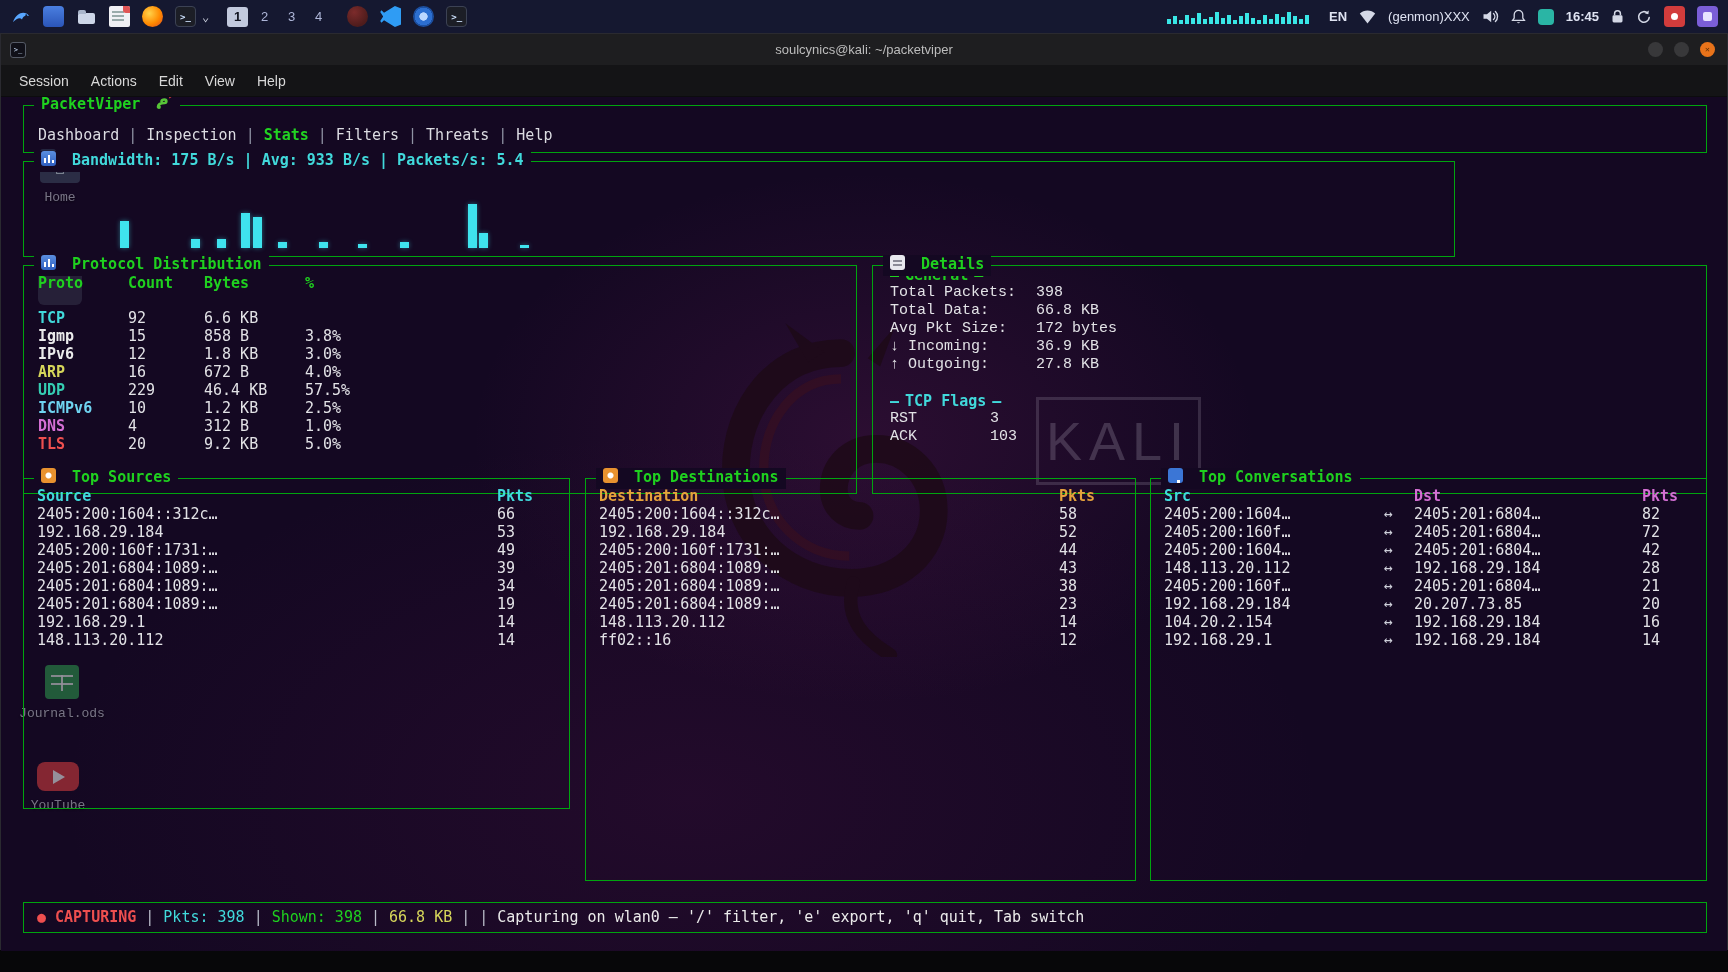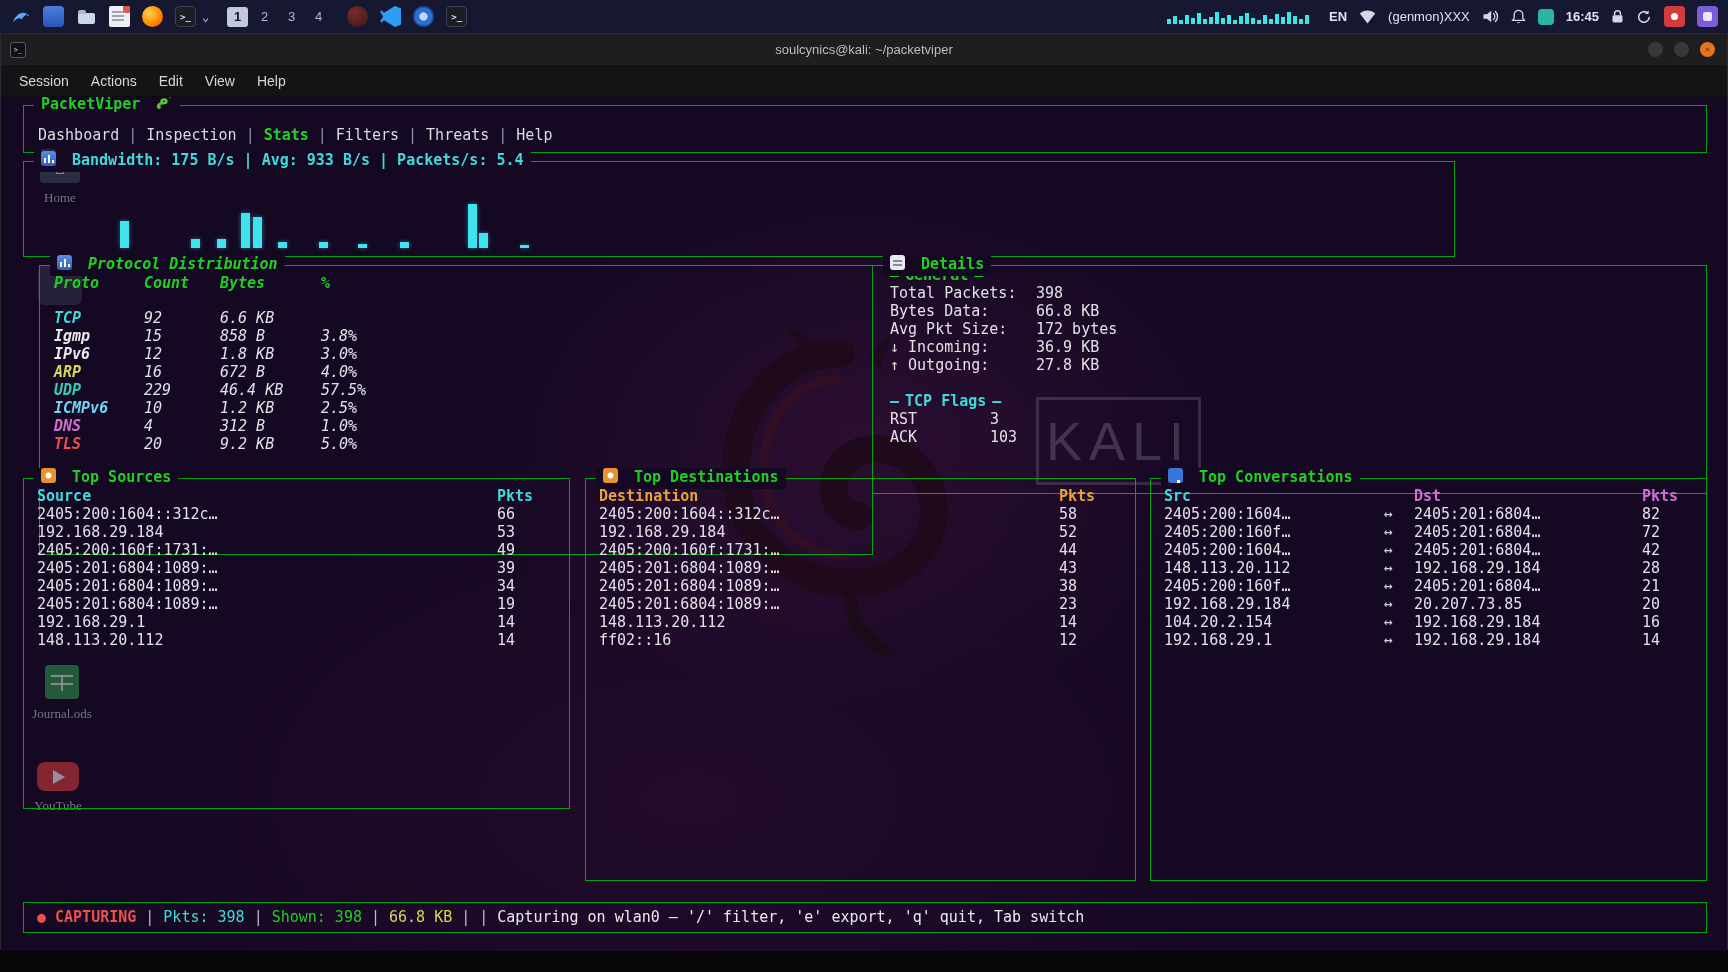--- a/index.html
+++ b/index.html
@@ -73,21 +73,21 @@
 
   
   .wallpaper { position:absolute; inset:0; z-index:0; }
   .watermark { position:absolute; left:650px; top:205px; width:600px; height:450px; }
   .kali-box { position:absolute; left:385px; top:95px; width:165px; height:88px;
               border:3px solid rgba(215,210,225,.17); display:flex; align-items:center; justify-content:center;
               color:rgba(220,215,230,.20); font-size:54px; letter-spacing:7px;
               font-family:"Liberation Sans",sans-serif; }
   .desk-icon { position:absolute; width:90px; display:flex; flex-direction:column; align-items:center;
                gap:7px; opacity:.55; }
-  .di-label { color:#c9ccd6; font-size:13px; font-family:Liberation Serif, serif;
+  .di-label { color:#c9ccd6; font-size:13px; font-family:Liberation Mono, monospace;
               text-shadow:0 1px 2px #000; text-align:right; }
   .di-folder { width:40px; height:30px; background:#3f4c63; border-radius:4px; position:relative;
                display:flex; align-items:center; justify-content:center; color:#cfe6ea; font-size:17px; }
   .di-folder::before { content:""; position:absolute; left:0; top:-4px; width:16px; height:5px;
                        background:#32405a; border-radius:3px 3px 0 0; }
   .di-sheet { width:34px; height:34px; border-radius:4px; background:#2e9e4f;
               background-image:linear-gradient(rgba(255,255,255,.85),rgba(255,255,255,.85)),
                                linear-gradient(rgba(255,255,255,.85),rgba(255,255,255,.85)),
                                linear-gradient(rgba(255,255,255,.85),rgba(255,255,255,.85));
               background-size:22px 2px, 2px 16px, 22px 2px;
@@ -121,31 +121,31 @@
 
   .box-header { left:22px; top:8px; width:1684px; height:48px; }
   .tabs { position:absolute; left:14px; top:20px; display:flex; gap:9px; }
   .tab { color:#dcdce2; } .tab.active { color:#22d422; font-weight:bold; }
   .tab-sep { color:#8f93a4; }
 
   .box-bandwidth { left:22px; top:64px; width:1432px; height:96px; }
   .bwchart { position:absolute; left:12px; right:12px; bottom:8px; height:64px; }
   .bwbar { position:absolute; bottom:0; width:9px; background:#3fe3ee; box-shadow:0 0 5px rgba(64,220,235,.45); }
 
-  .box-proto { left:38px; top:168px; width:834px; height:290px;font-style:italic; }
+  .box-proto { left:22px; top:168px; width:834px; height:229px; }
   .proto-head, .prow { display:flex; padding-left:14px; height:18px; line-height:18px; }
   .proto-head { margin-top:8px; margin-bottom:17px; color:#1fd11f; font-weight:bold; }
   .pc0 { flex:0 0 90px; } .pc1 { flex:0 0 76px; } .pc2 { flex:0 0 101px; } .pc3 { flex:1; }
   .prow .pc0 { font-weight:bold; }
 
   .box-details { left:871px; top:168px; width:835px; height:229px; }
   .dsection { padding-left:17px; height:18px; line-height:18px; font-weight:bold; }
   .dsection:first-child { margin-top:8px; }
   .dsection .dash { margin:0 6px 0 0; } .dsection .dash2 { margin:0 0 0 6px; }
-  .drow, .frow { display:flex; padding-left:17px; height:18px; line-height:18px; }
+  .drow, .frow { display:flex; padding-left:17px; height:18px; line-height:18px;font-family:Liberation Mono, monospace; }
   .dlabel { flex:0 0 146px; } .flabel { flex:0 0 100px; }
   .flags-gap { margin-top:18px; }
 
   .box-sources { left:22px; top:381px; width:547px; height:331px; }
   .box-dest { left:584px; top:381px; width:551px; height:403px; }
   .box-conv { left:1149px; top:381px; width:557px; height:403px; }
   .thead { display:flex; padding-left:13px; height:18px; line-height:18px; margin-top:8px; font-weight:bold; }
   .srow { display:flex; padding-left:13px; height:18px; line-height:18px; }
   .sname { flex:0 0 460px; overflow:hidden; white-space:nowrap; } .spkts { flex:1; }
   .crow { display:flex; padding-left:13px; height:18px; line-height:18px;justify-content:space-between; }
@@ -415,21 +415,21 @@
         </div>
         <div class="dsection c-green">
           <span class="dash">—</span><span>General</span><span class="dash2">—</span>
         </div>
         <div id="details-general">
             <div class="drow">
               <span class="dlabel">Total Packets:</span>
               <span class="dvalue">398</span>
             </div>
             <div class="drow">
-              <span class="dlabel">Bytes Data:</span>
+              <span class="dlabel">Total Data:</span>
               <span class="dvalue">66.8 KB</span>
             </div>
             <div class="drow">
               <span class="dlabel">Avg Pkt Size:</span>
               <span class="dvalue">172 bytes</span>
             </div>
             <div class="drow">
               <span class="dlabel">↓ Incoming:</span>
               <span class="dvalue">36.9 KB</span>
             </div>

